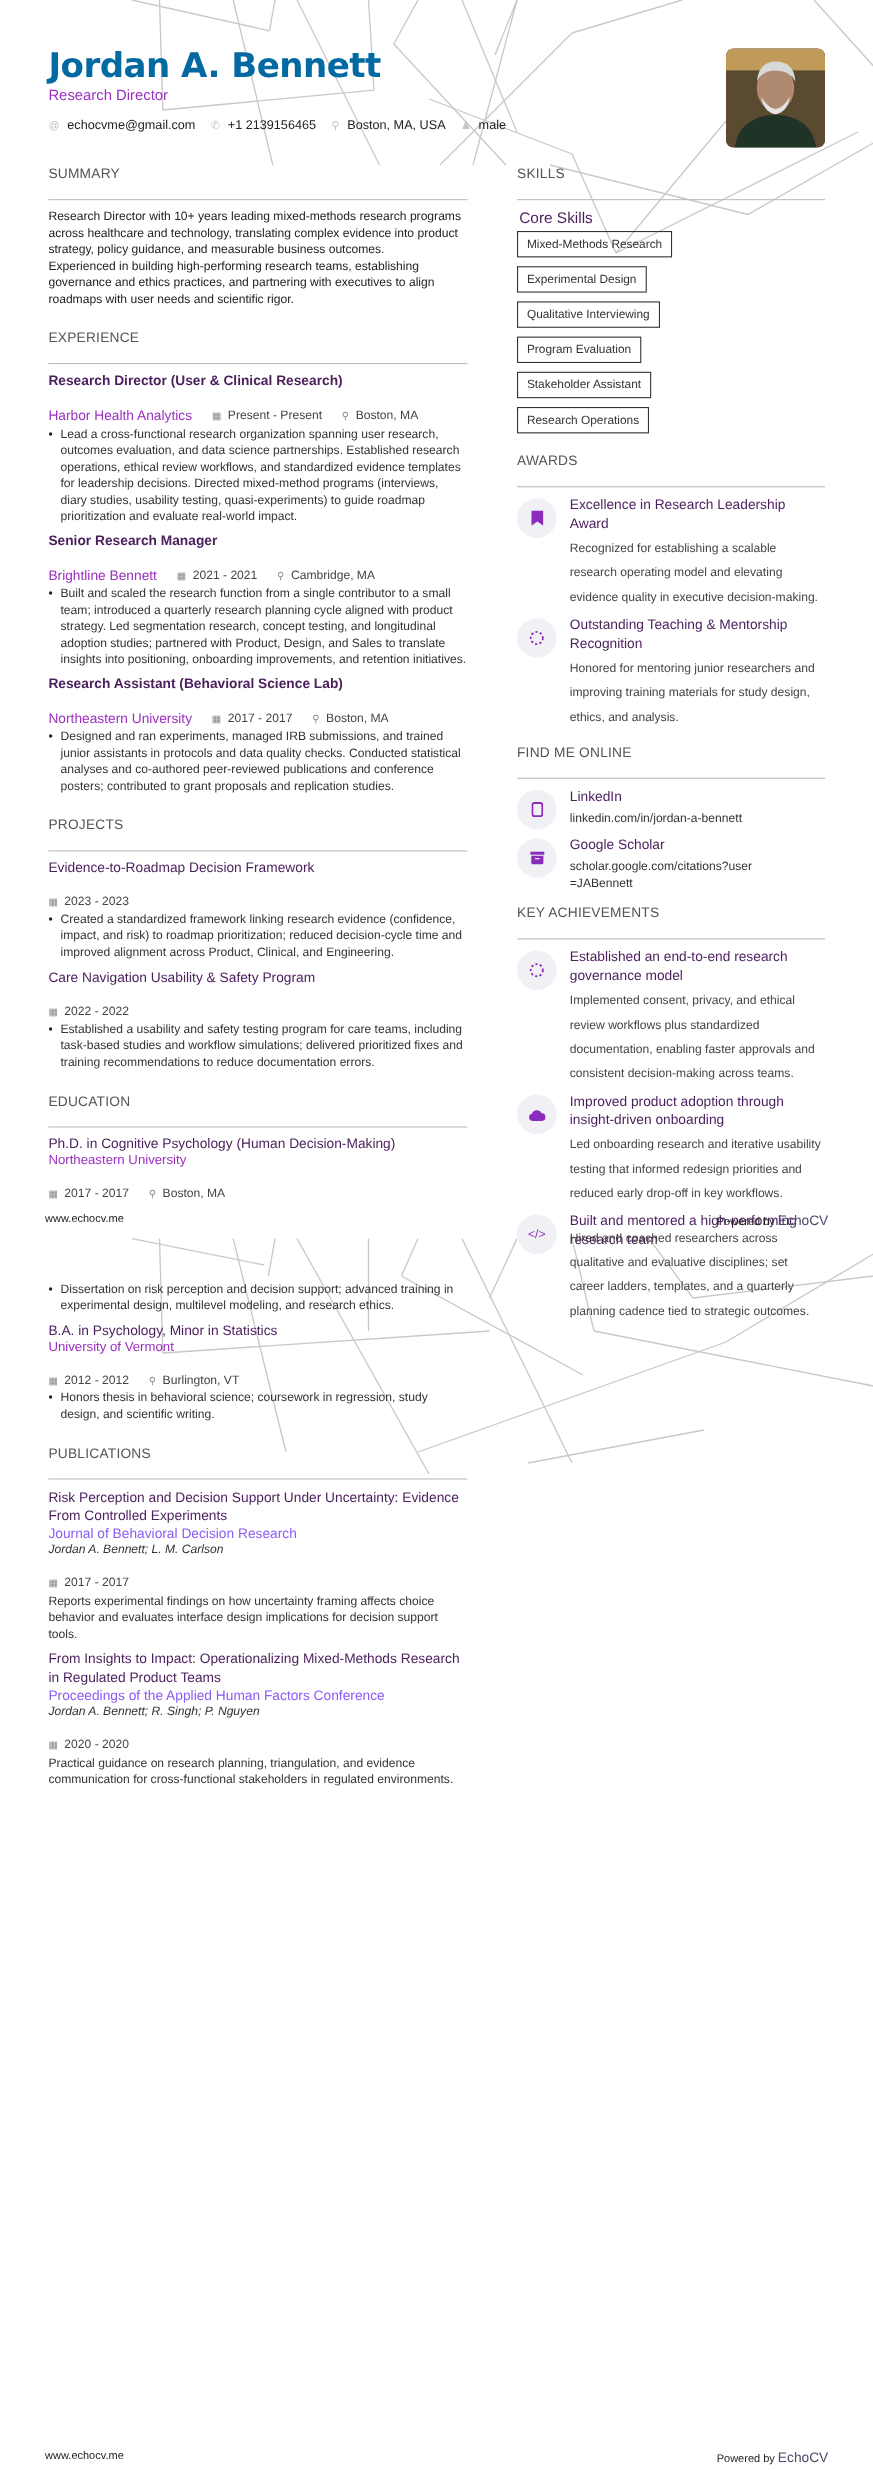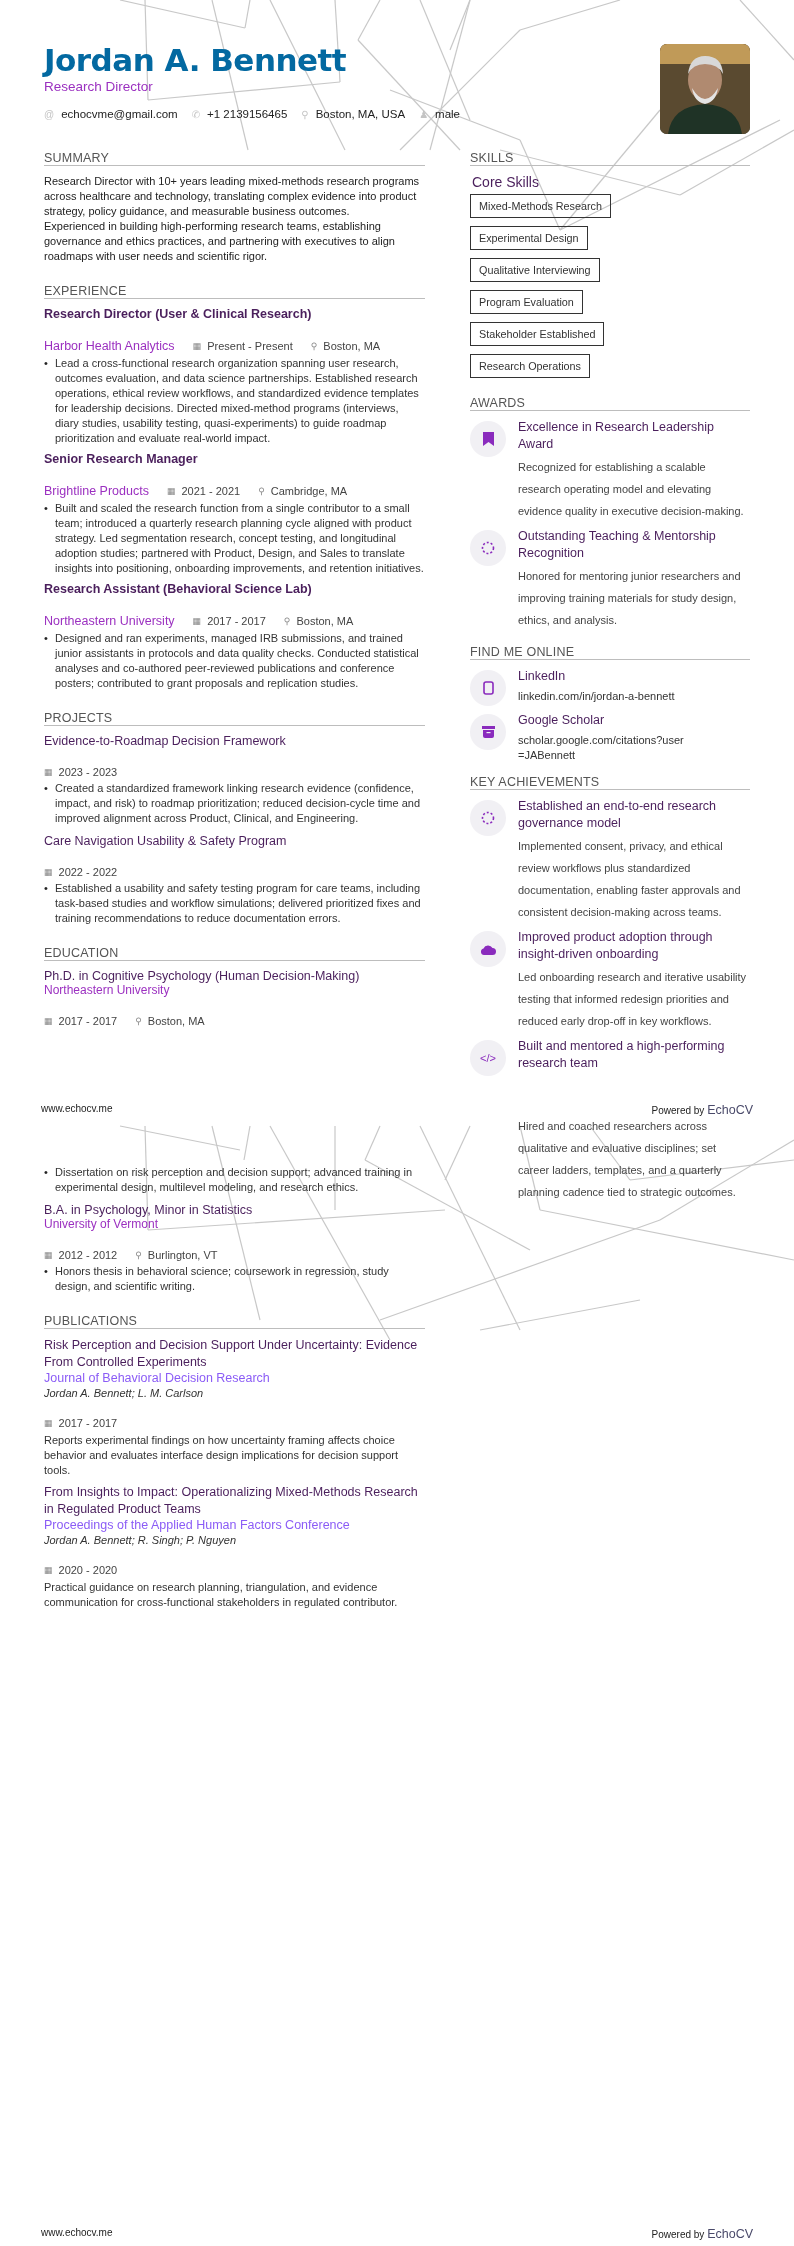--- a/index.html
+++ b/index.html
@@ -9,21 +9,21 @@
 
   
   .name { position: absolute; left: 44px; top: 42px; font-family: "DejaVu Sans", sans-serif; font-weight: bold; font-size: 31px; color: #0369a1; letter-spacing: -0.5px; }
   .title { position: absolute; left: 44px; top: 79px; font-size: 13.5px; color: #9b30c0; }
   .contact { position: absolute; left: 44px; top: 108px; display: flex; align-items: center; font-size: 11.5px; color: #222; }
   .contact .ci { display: flex; align-items: center; margin-right: 14px; }
   .contact .ico { color: #c4c4c4; font-size: 10px; margin-right: 7px; display: inline-flex; }
   .photo { position: absolute; left: 660px; top: 44px; width: 90px; height: 90px; border-radius: 7px; overflow: hidden; background: linear-gradient(180deg,#7a5a30 0%,#a08050 30%,#3a3a2a 60%,#1e2a20 100%); }
 
   
-  .sec-h { font-size: 12.5px; color: #555; letter-spacing: 0.2px; padding-bottom: 0; border-bottom: 1.8px solid #bdbdbd; margin-bottom: 8px; }
+  .sec-h { font-size: 12.5px; color: #555; letter-spacing: 0.2px; padding-bottom: 16px; border-bottom: 1.8px solid #bdbdbd; margin-bottom: 8px; }
   .left { position: absolute; left: 44px; width: 381px; }
   .right { position: absolute; left: 470px; width: 280px; }
   .p { font-size: 11px; line-height: 15px; color: #222; }
   .job-t { font-size: 12.5px; font-weight: bold; color: #4a1f5c; margin-top: 6px; }
   .job-co { font-size: 12.5px; color: #9b30c0; margin-right: 18px; }
   .meta { display: flex; align-items: center; font-size: 11px; color: #444; margin-top: 18px; margin-bottom: 3px; }
   .meta .m { display: inline-flex; align-items: center; margin-right: 18px; }
   .meta .mi { color: #888; font-size: 9px; margin-right: 6px; }
   ul.b { list-style: none; }
   ul.b li { position: relative; padding-left: 11px; font-size: 11px; line-height: 15px; color: #333; }
@@ -145,21 +145,21 @@
             <span>Boston, MA</span>
           </span>
         </div>
       <ul class="b">
           <li>Lead a cross-functional research organization spanning user research, outcomes evaluation, and data science partnerships. Established research operations, ethical review workflows, and standardized evidence templates for leadership decisions. Directed mixed-method programs (interviews, diary studies, usability testing, quasi-experiments) to guide roadmap prioritization and evaluate real-world impact.</li>
         </ul>
     </div>
     <div>
       <div class="job-t">Senior Research Manager</div>
       <div class="meta">
-          <span class="job-co">Brightline Products</span>
+          <span class="job-co">Brightline Bennett</span>
           <span class="m">
             <span class="mi">▦</span>
             <span>2021 - 2021</span>
           </span>
           <span class="m">
             <span class="mi">⚲</span>
             <span>Cambridge, MA</span>
           </span>
         </div>
       <ul class="b">
@@ -233,21 +233,21 @@
 </div>
 
 <div class="right" style="top:151px;">
   <section>
     <div class="sec-h">SKILLS</div>
     <div class="core">Core Skills</div>
     <div><span class="chip">Mixed-Methods Research</span></div>
     <div><span class="chip">Experimental Design</span></div>
     <div><span class="chip">Qualitative Interviewing</span></div>
     <div><span class="chip">Program Evaluation</span></div>
-    <div><span class="chip">Stakeholder Established</span></div>
+    <div><span class="chip">Stakeholder Assistant</span></div>
     <div><span class="chip">Research Operations</span></div>
   </section>
 
   <section style="margin-top:10px;">
     <div class="sec-h">AWARDS</div>
     <div class="item">
       <div class="circ">
           <svg width="11" height="14" viewBox="0 0 11 14">
             <path d="M0 0H11V14L5.5 10L0 14Z" fill="#8a2bbd"></path>
           </svg>
@@ -375,21 +375,21 @@
     <div>
       <div class="pub-t">From Insights to Impact: Operationalizing Mixed-Methods Research in Regulated Product Teams</div>
       <div class="pub-j">Proceedings of the Applied Human Factors Conference</div>
       <div class="pub-a">Jordan A. Bennett; R. Singh; P. Nguyen</div>
       <div class="meta">
           <span class="m">
             <span class="mi">▦</span>
             <span>2020 - 2020</span>
           </span>
         </div>
-      <p class="p" style="color:#333;margin-top:4px;">Practical guidance on research planning, triangulation, and evidence communication for cross-functional stakeholders in regulated contributor.</p>
+      <p class="p" style="color:#333;margin-top:4px;">Practical guidance on research planning, triangulation, and evidence communication for cross-functional stakeholders in regulated environments.</p>
     </div>
   </section>
 </div>
 
 <div class="right" style="top:1115px;left:518px;width:232px;">
   <div class="it-d" style="margin-top:0;">Hired and coached researchers across qualitative and evaluative disciplines; set career ladders, templates, and a quarterly planning cadence tied to strategic outcomes.</div>
 </div>
 
 <div class="footer" style="top:2227px;">
   <span>www.echocv.me</span>

